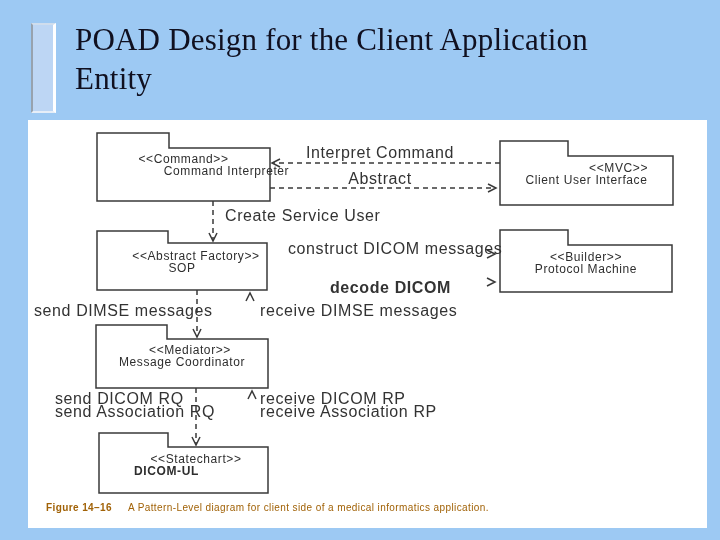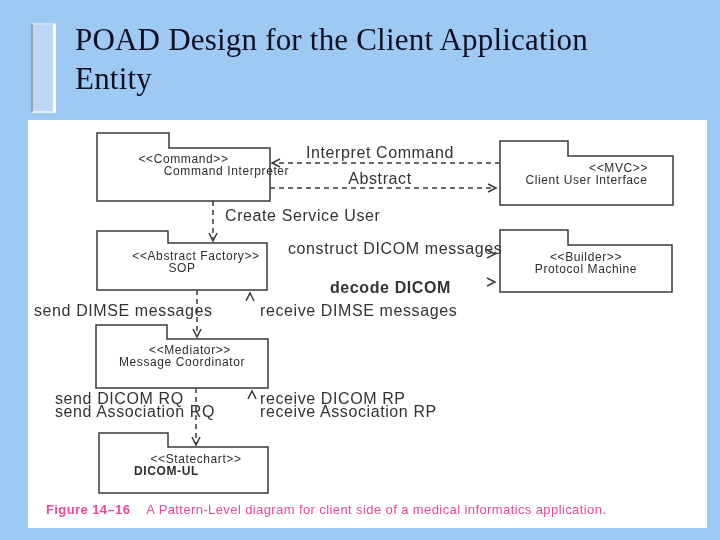--- a/index.html
+++ b/index.html
@@ -28,21 +28,21 @@
     position:absolute; font-size:16px; line-height:13px; letter-spacing:0.6px;
     white-space:nowrap; color:#333333;
   }
   .dlabel.center{ transform:translateX(-50%); }
   .pkg-text{
     position:absolute; text-align:center; font-size:12px; line-height:13px;
     letter-spacing:0.6px; white-space:nowrap; color:#2e2e2e;
   }
   .caption{
     position:absolute; left:18px; top:382px; width:650px;
-    font-size:13px; letter-spacing:0.4px; color:#ec4899; white-space:nowrap;
+    font-size:10px; letter-spacing:0.4px; color:#a16207; white-space:nowrap;
   }
   .caption-label{ font-weight:bold; margin-right:16px; }
 </style>
 </head>
 <body style="background: rgb(157, 201, 243);">
 
 <div class="slide" style="background: rgb(157, 201, 243);">
   <div class="accent-bar" style="background: rgb(189, 214, 244);"></div>
   <h1 class="title" style="color: rgb(16, 16, 32);">POAD Design for the Client Application Entity</h1>
   <div class="content">

